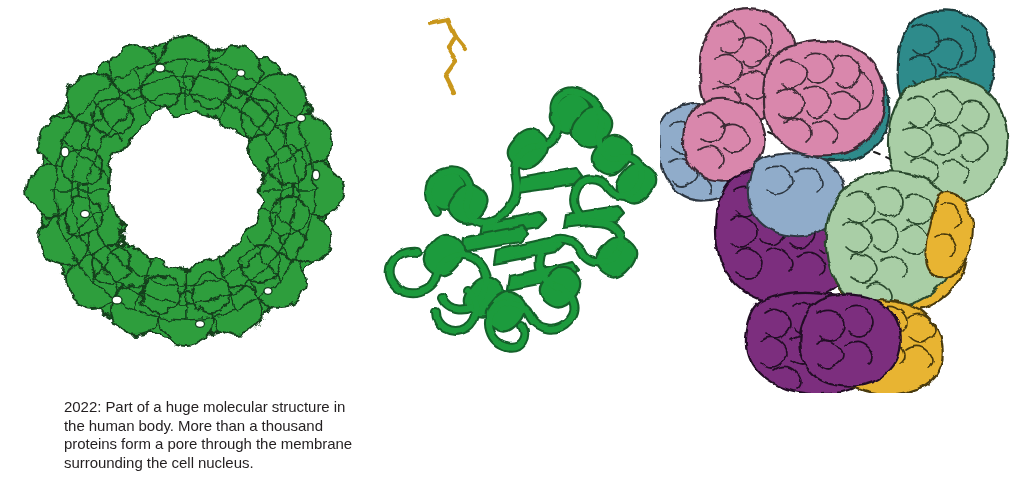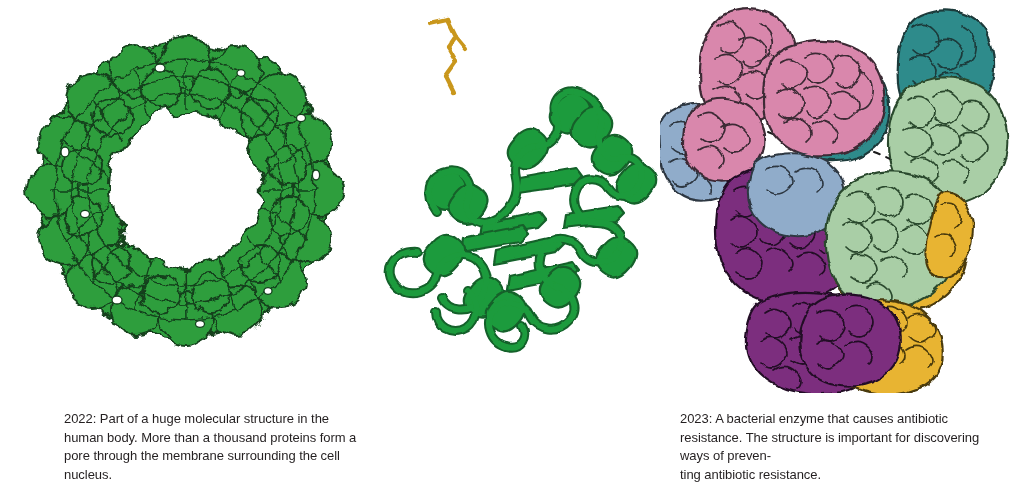--- a/index.html
+++ b/index.html
@@ -33,26 +33,25 @@
 
   .structure-art {
     position: absolute;
     left: 0;
     top: 0;
   }
   .caption {
     position: absolute;
     color: #231f20;
     font-family: "Liberation Sans", sans-serif;
-    font-size: 13px;
+    font-size: 15px;
     line-height: 18.6px;
     letter-spacing: -0.05px;
     white-space: pre-line;
     text-align: left;
-    margin-top: 12px;
   }
   #caption-npc  { left: 64px;  top: 398px; width: 300px; }
   #caption-enz  { left: 38px;  top: 398px; width: 245px; }
   #caption-bact { left: 20px;  top: 398px; width: 300px; }
 </style>
 </head>
 <body>
 
 <div id="figure-root">
 
@@ -426,17 +425,15 @@
         <path d="M160,300 C196,286 236,300 240,332 C246,368 216,390 180,386 C148,382 136,358 140,332 C144,312 152,304 160,300 Z" fill="#7b2d7e" stroke="#241026" stroke-width="2.2"></path>
         <g fill="none" stroke="#241026" stroke-width="1.7" stroke-linecap="round">
           <path d="M158,314 q12,-8 22,2 q10,10 0,20 q-10,10 -20,0"></path>
           <path d="M186,310 q12,-8 22,2 q10,10 0,20 q-10,10 -20,0"></path>
           <path d="M156,344 q12,-8 22,2 q10,10 0,18 q-10,10 -20,0"></path>
           <path d="M186,346 q12,-8 22,2 q8,10 0,16"></path>
         </g>
       </g>
     </svg>
 
-    <div class="caption" id="caption-bact">2023: A bacterial enzyme that causes antibiotic resistance. The structure is important for discovering ways of preven-
-ting antibiotic resistance.</div>
   </div>
 
 </div>
 
 </body></html>

